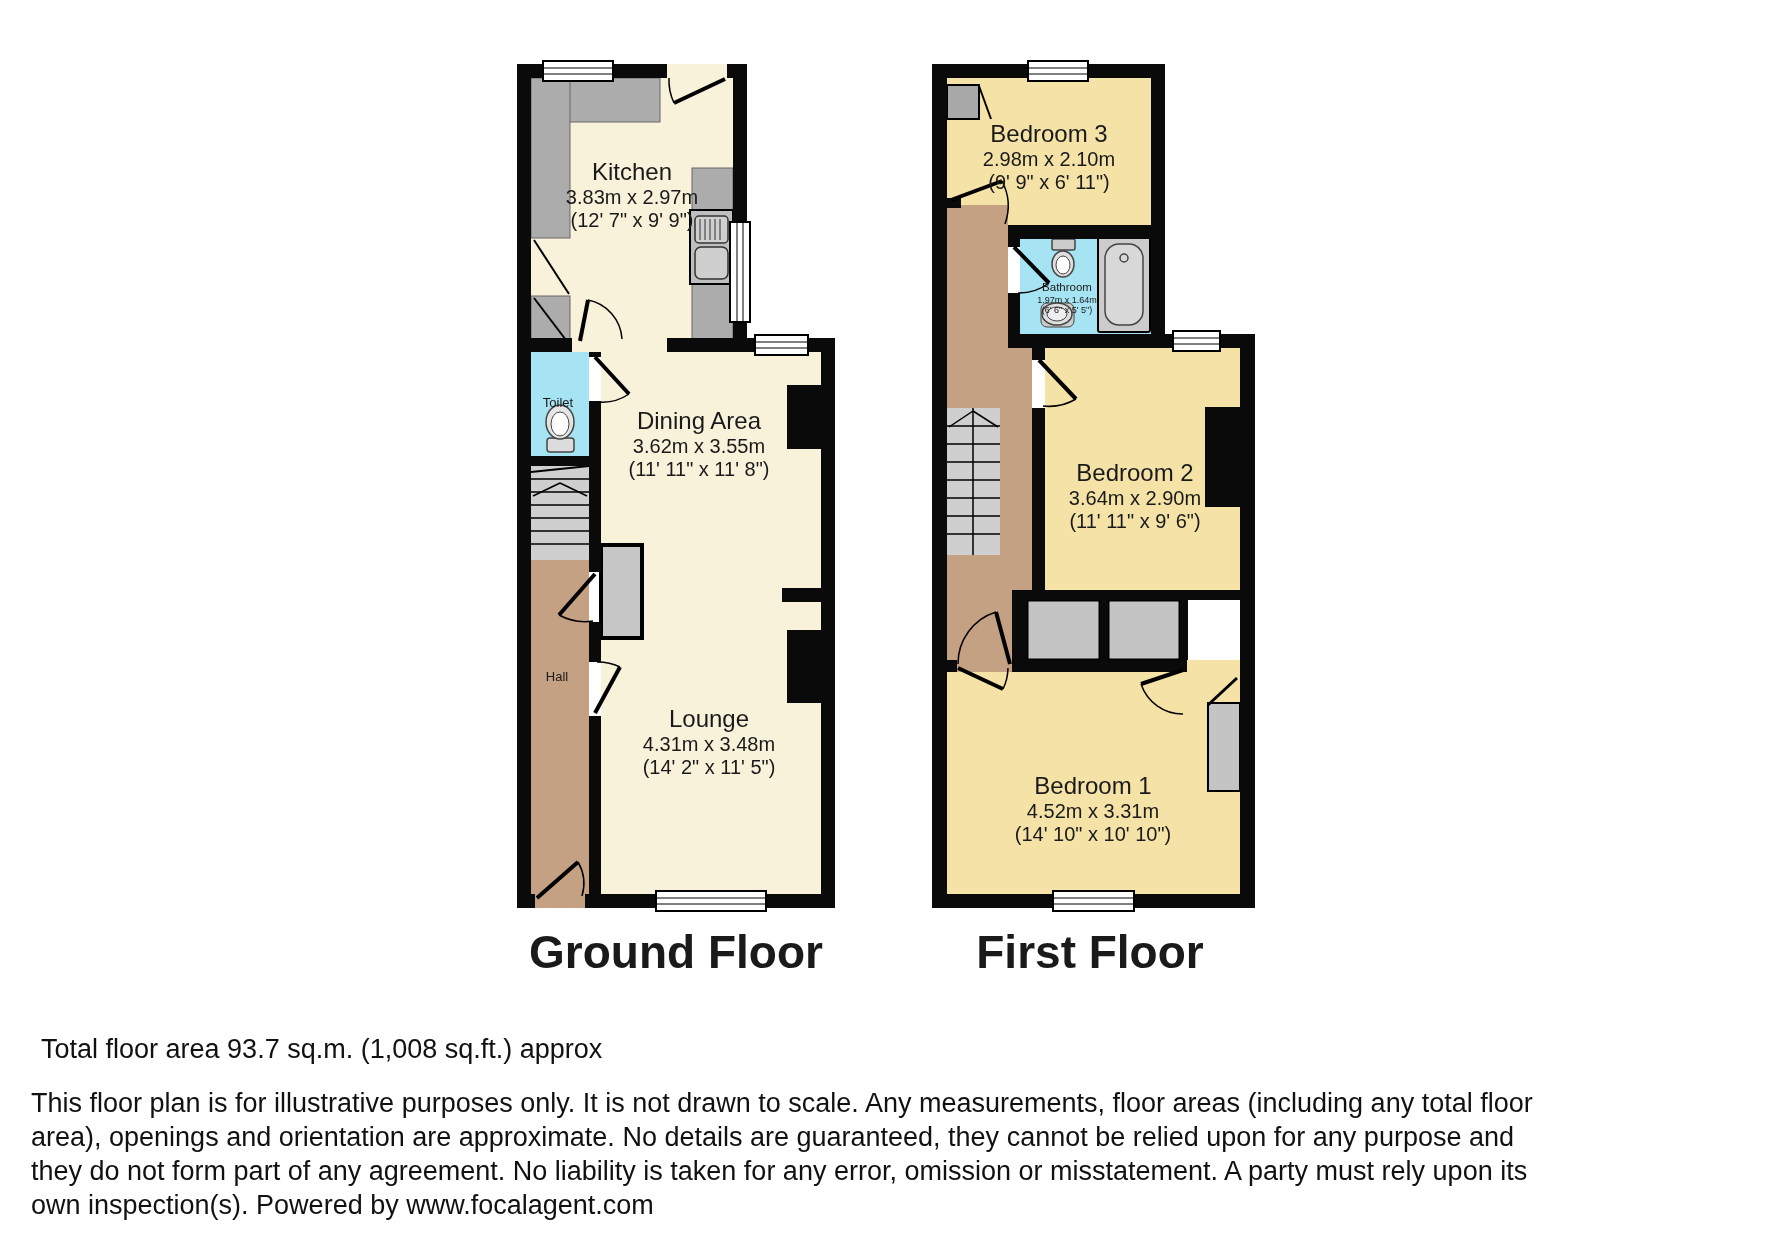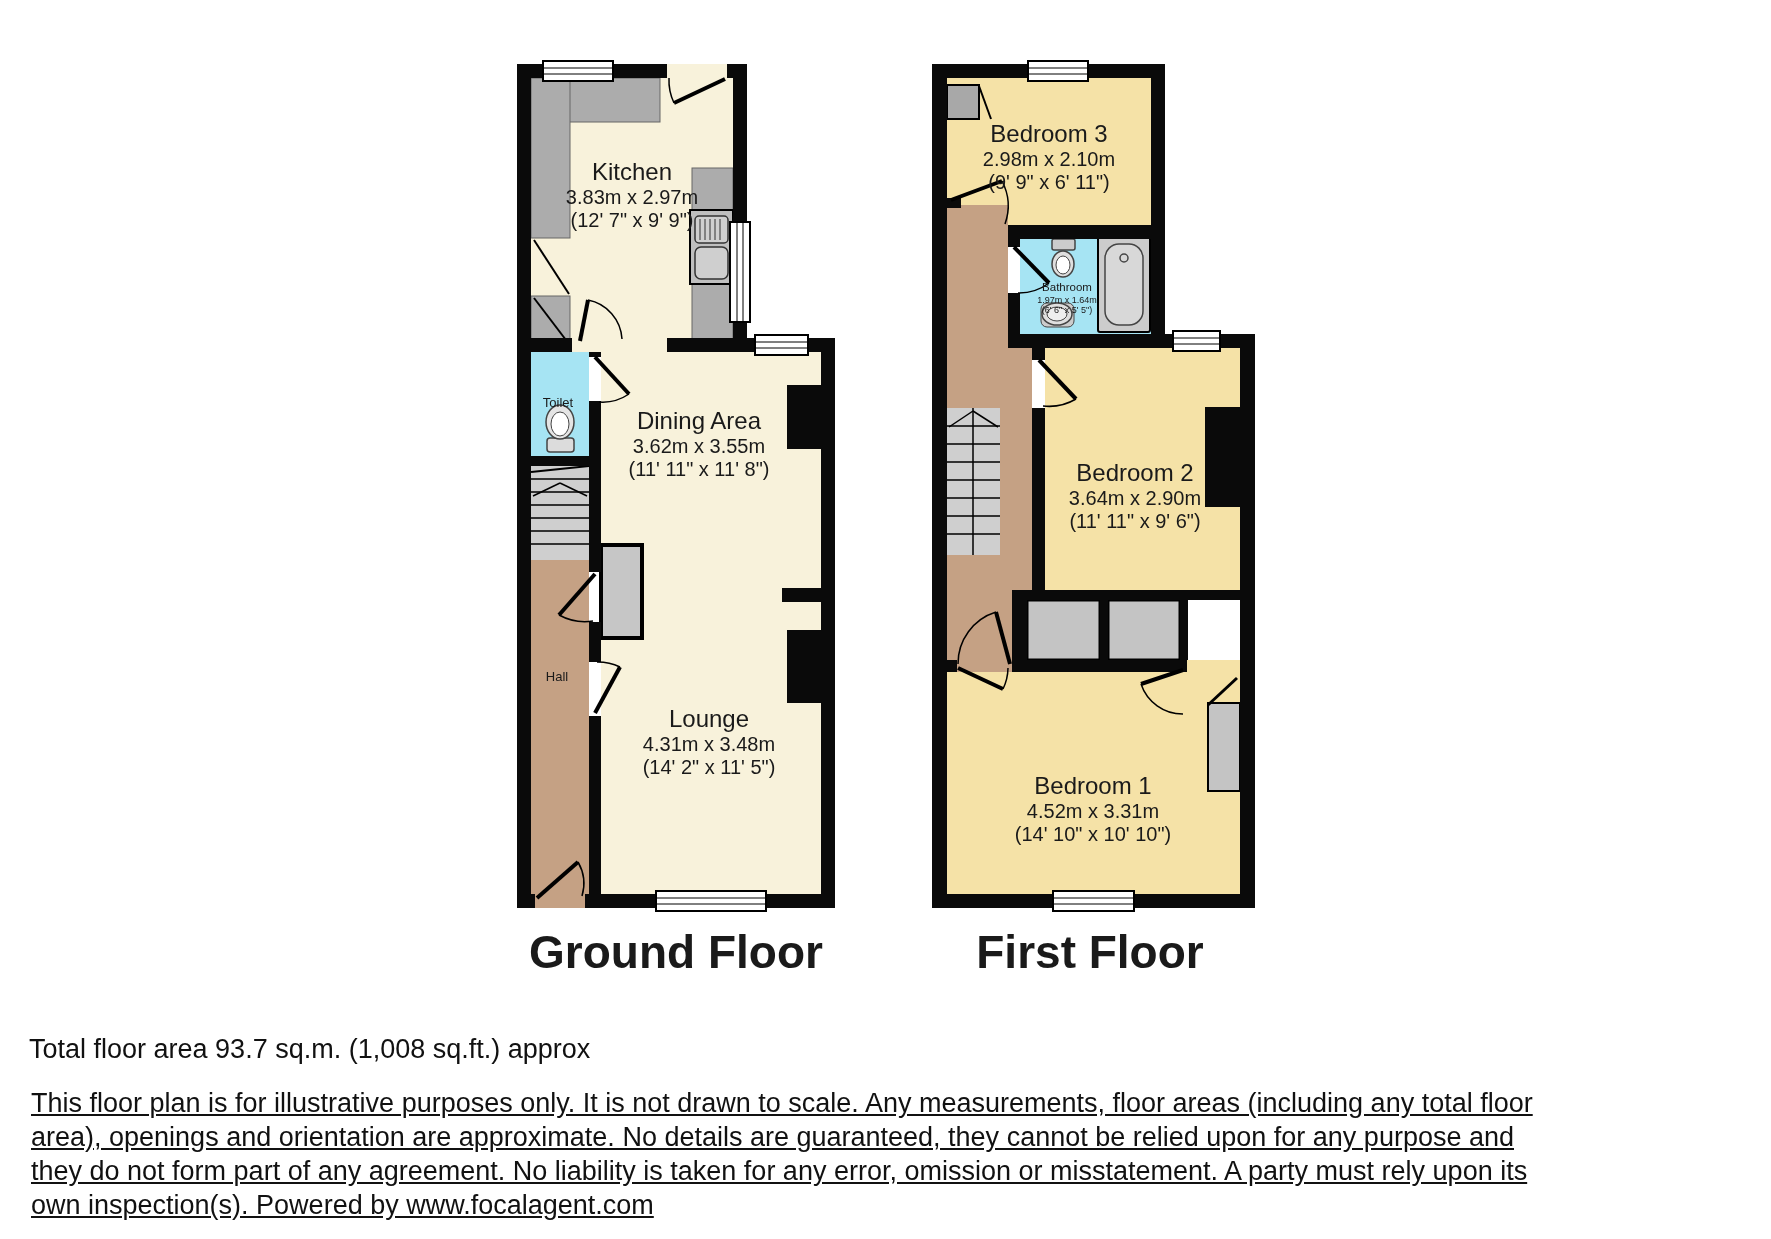--- a/index.html
+++ b/index.html
@@ -6,23 +6,23 @@
   body{width:1771px;height:1239px;position:relative;overflow:hidden;
        font-family:"Liberation Sans", sans-serif;color:#111;}
   svg{position:absolute;left:0;top:0;}
   svg text{font-family:"Liberation Sans", sans-serif;fill:#1a1a1a;}
   .room-name{font-size:24px;}
   .room-dim{font-size:20px;}
   .small-name{font-size:13px;}
   .tiny-name{font-size:11.5px;}
   .tiny-dim{font-size:9px;}
   .floor-label{font-size:46px;font-weight:bold;}
-  .total{position:absolute;left:29px;top:1034px;font-size:27px;}
+  .total{position:absolute;left:41px;top:1034px;font-size:27px;}
   .disclaimer{position:absolute;left:31px;top:1086px;width:1535px;
-              font-size:27px;line-height:34px;text-decoration:underline;}
+              font-size:27px;line-height:34px;}
 </style>
 </head>
 <body>
 
 <svg width="1771" height="1239" viewBox="0 0 1771 1239">
 
   <g>
 
     <rect x="531" y="78" width="202" height="274" fill="#f8f2db"></rect>
     <rect x="601" y="338" width="220" height="556" fill="#f8f2db"></rect>

